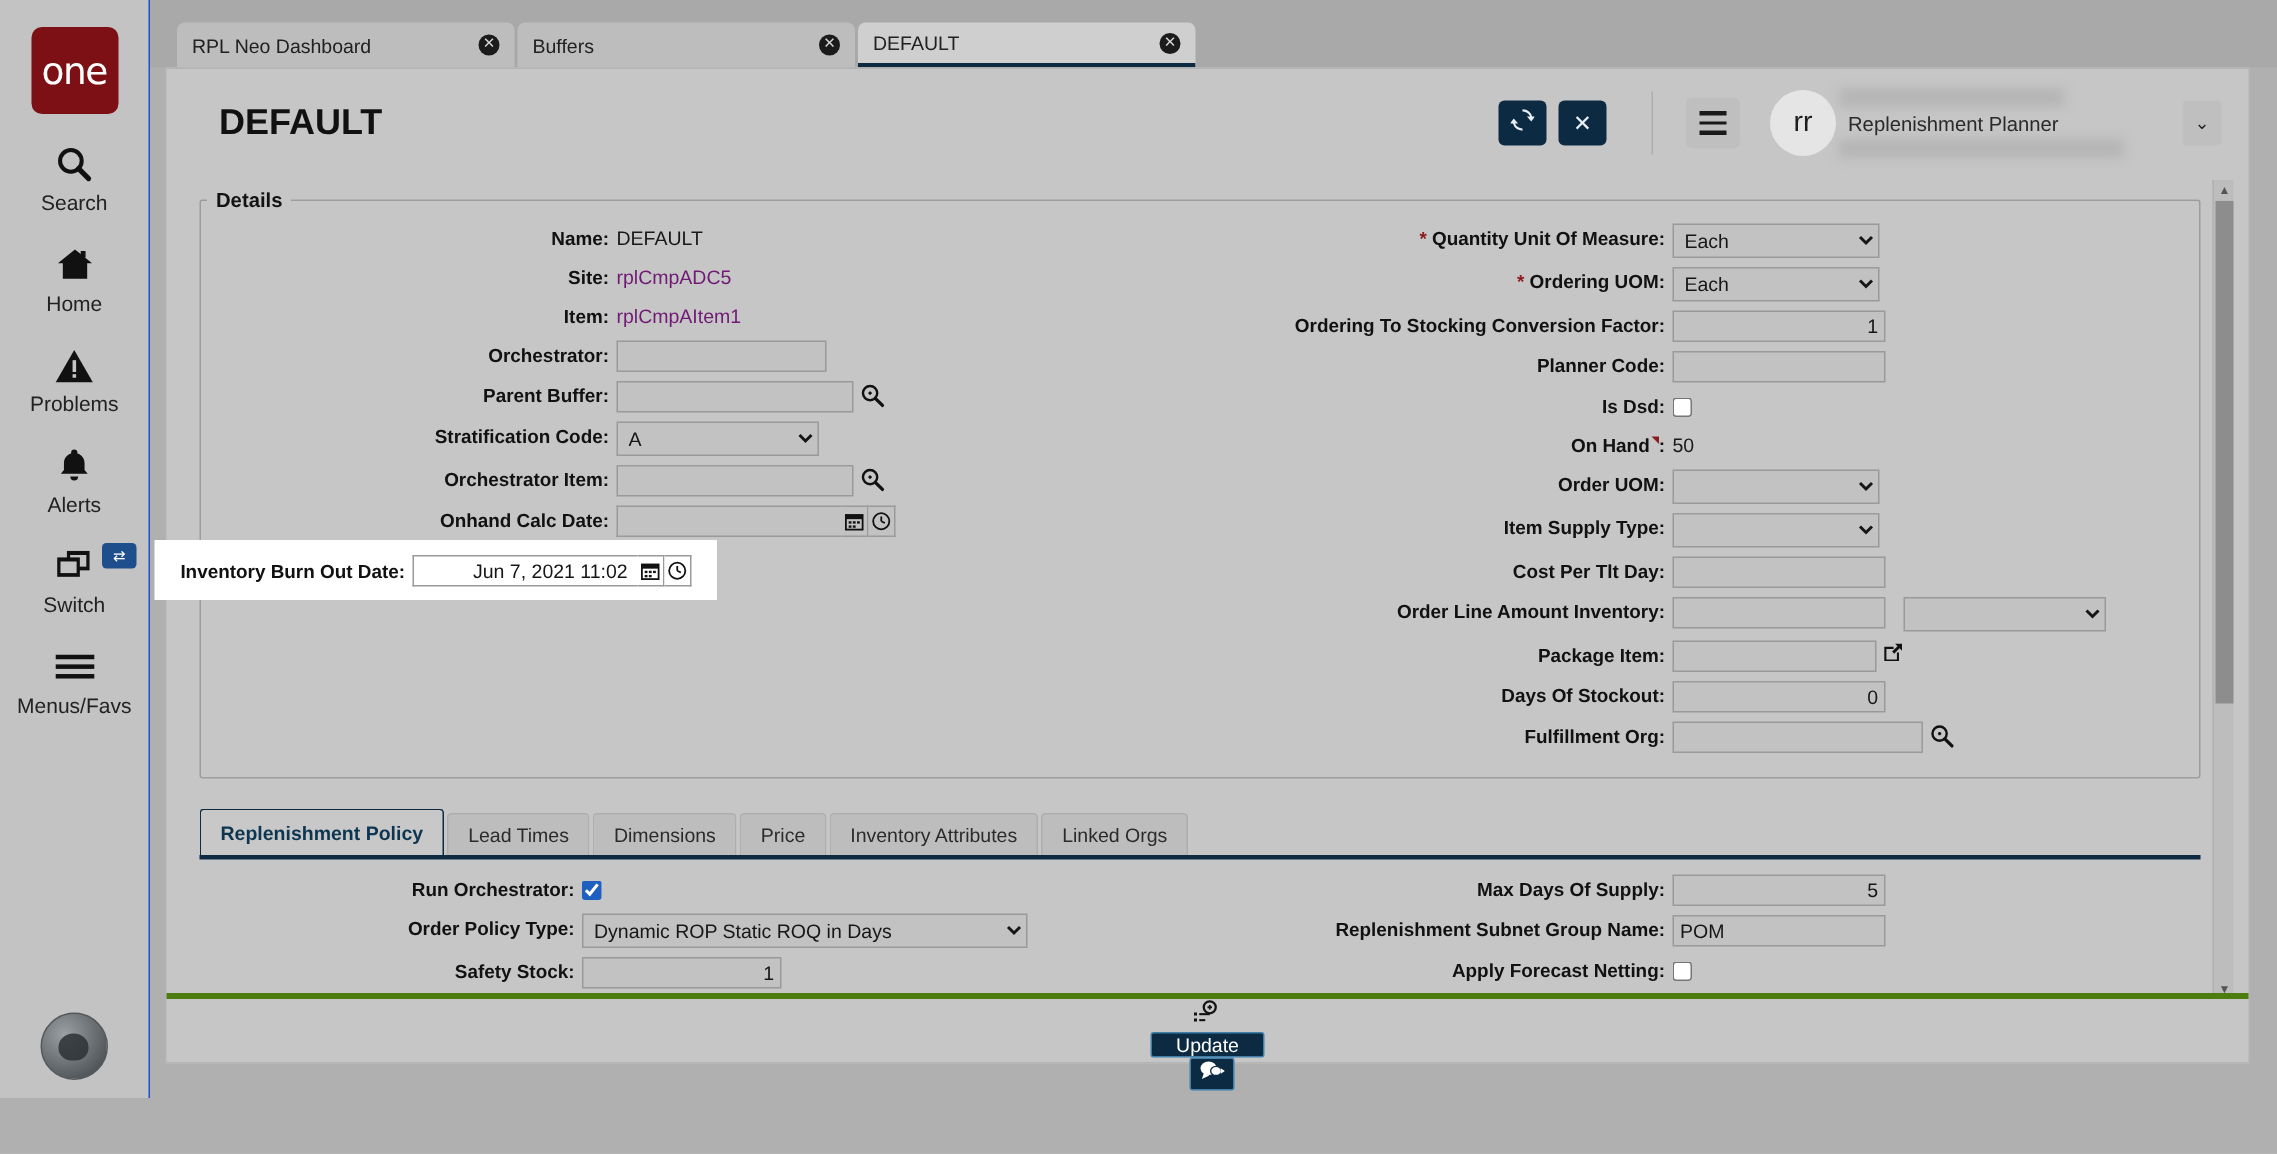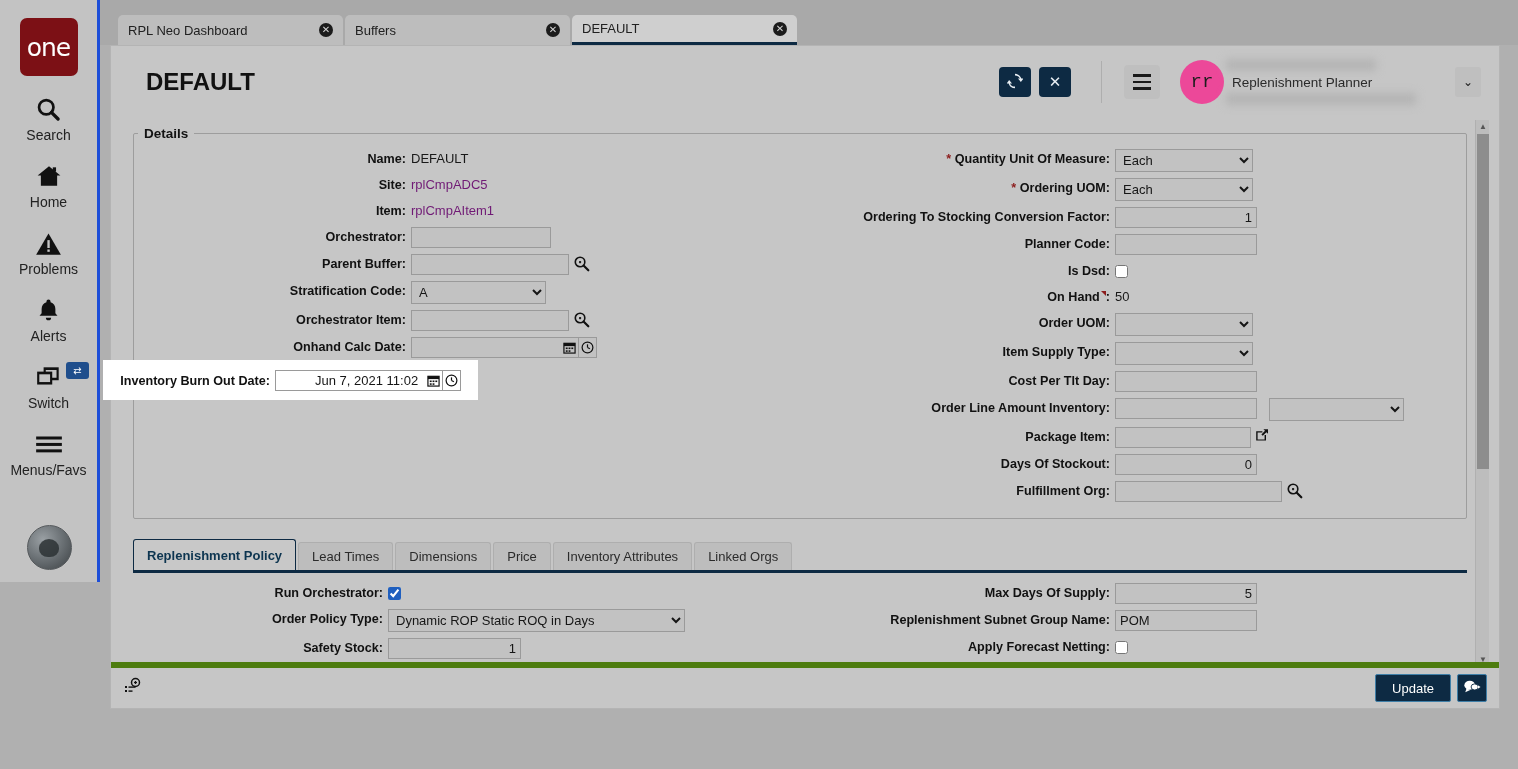--- a/index.html
+++ b/index.html
@@ -7,23 +7,23 @@
     margin: 0; padding: 0;
     width: 1518px; height: 769px;
     overflow: hidden;
     font-family: "Liberation Sans", sans-serif;
     background: #b0b0b0;
   }
   body { position: relative; }
 
   
   #left-rail {
-    position: absolute; left: 0; top: 0; width: 100px; height: 582px;
+    position: absolute; left: 0; top: 0; width: 100px; height: 732px;
     background: #c3c3c3;
-    border-right: 3px solid #1d4ed8;
+    border-right: 1px solid #1d4ed8;
     display: flex; flex-direction: column; align-items: center;
     z-index: 40;
   }
   #brand-logo {
     width: 58px; height: 58px; margin-top: 18px;
     background: #7c1015; border-radius: 7px;
     display: flex; align-items: center; justify-content: center;
     color: #fff; font-size: 25px; letter-spacing: -1px;
     font-family: "DejaVu Sans", sans-serif;
   }
@@ -89,23 +89,23 @@
   }
   #hdr-divider { width: 1px; height: 42px; background: #aeaeae; margin: 0 22px 0 30px; }
   #hamburger-btn {
     width: 36px; height: 34px; border-radius: 4px; background: #bfbfbf;
     display: flex; flex-direction: column; align-items: center; justify-content: center;
     gap: 4px; cursor: pointer;
   }
   #hamburger-btn i { display: block; width: 18px; height: 2.6px; background: #1a1a1a; }
   #user-zone { display: flex; align-items: center; margin-left: 20px; }
   #user-avatar {
-    width: 44px; height: 44px; border-radius: 50%; background: #ec4899;
+    width: 44px; height: 44px; border-radius: 50%; background: #e5e5e5;
     display: flex; align-items: center; justify-content: center;
-    font-size: 19px; color: #1d1d1d; font-family: Liberation Mono, monospace;
+    font-size: 19px; color: #1d1d1d;
   }
   #role-box {
     position: relative; width: 225px; height: 46px; margin-left: 2px;
     display: flex; align-items: center;
   }
   #role-blur-top, #role-blur-bot {
     position: absolute; left: 0; width: 150px; height: 12px;
     background: #b4b4b4; filter: blur(4px);
   }
   #role-blur-top { top: 0; }
@@ -216,22 +216,22 @@
   }
   .ptab.active {
     background: #c8c8c8; font-weight: bold; color: #0d3550; height: 31px;
     border: 1px solid #0d2a43; border-bottom: none;
   }
   #tabpanel { padding: 10px 0 0 0; }
 
   
   #page-footer {
     position: absolute; left: 0; bottom: 0; width: 100%; height: 46px;
-    border-top: 6px solid #4d7c0f;
-    display: flex; align-items: center; padding: 0 12px;
+    border-top: 4px solid #4d7c0f;
+    display: flex; align-items: center; padding: 0 12px; flex-direction: column;
   }
   #footer-spacer { flex: 1; }
   #update-btn {
     height: 28px; padding: 0 16px; background: #0d2a43; border: 1px solid #3f7fa8;
     color: #fff; font-size: 13px; border-radius: 2px; cursor: pointer;
     display: flex; align-items: center; font-family: "Liberation Sans", sans-serif;
   }
   #chat-btn {
     height: 28px; width: 30px; margin-left: 6px; background: #0d2a43;
     border: 1px solid #3f7fa8; border-radius: 2px; cursor: pointer;

